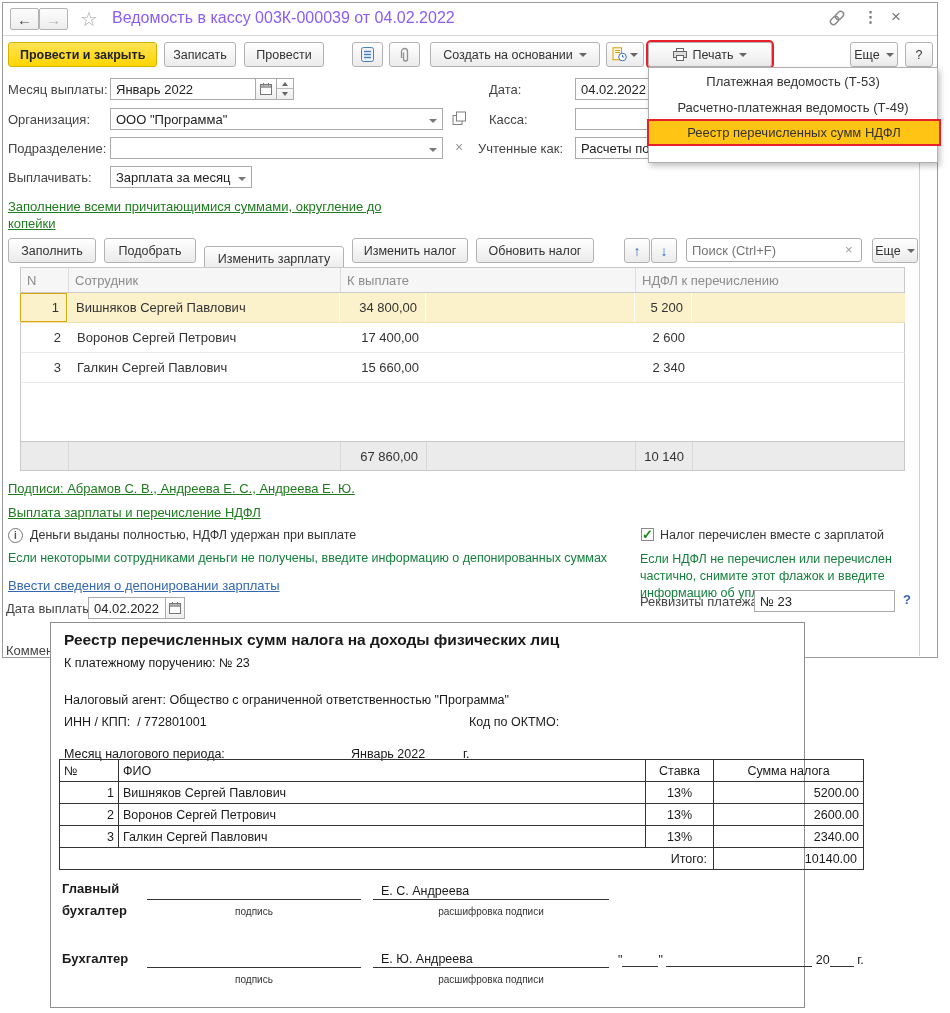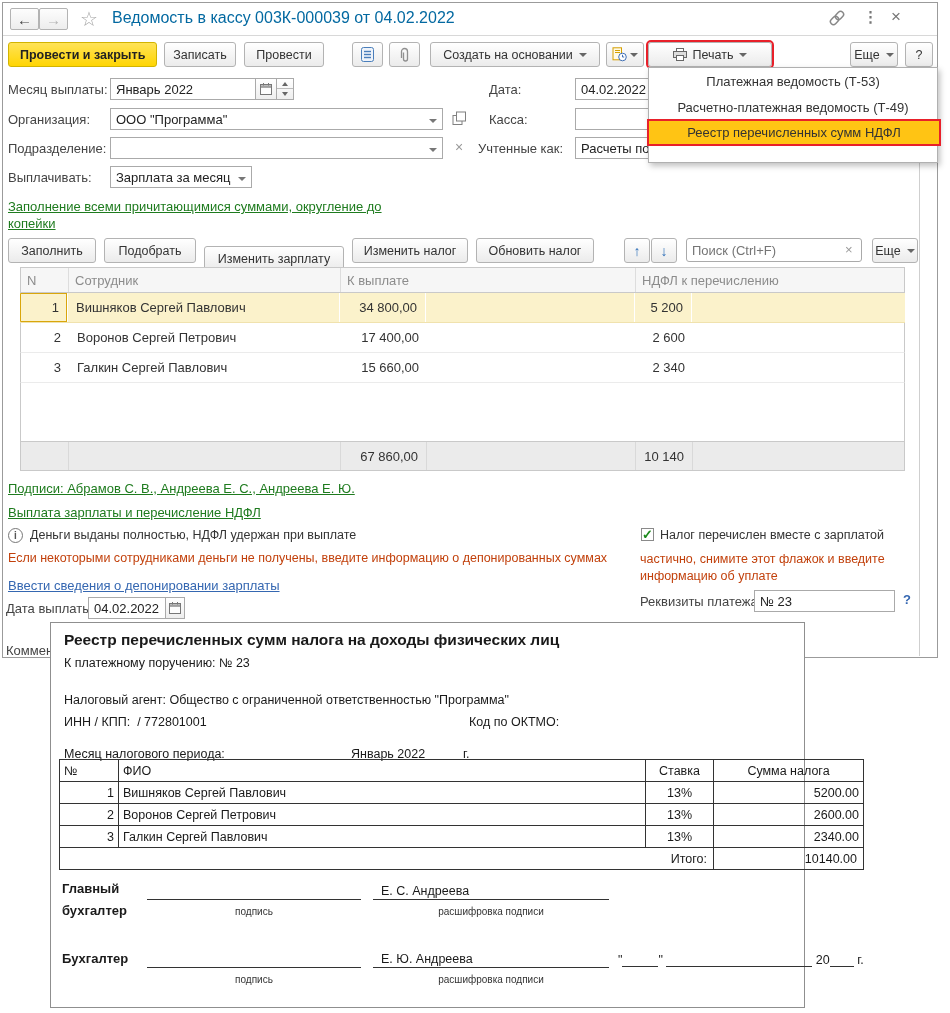--- a/index.html
+++ b/index.html
@@ -8,21 +8,21 @@
           font-size: 13px; color: #333; }
   .abs { position: absolute; }
 
   
   .win-border { border: 1px solid #9b9b9b; background: #fff; }
   .titlebar-sep { border-bottom: 1px solid #d8d8d8; }
   .navbtn { width: 29px; height: 22px; border: 1px solid #b3b3b3; border-radius: 2px;
             background: linear-gradient(#fdfdfd,#ededed); display: flex; align-items: center;
             justify-content: center; font-size: 15px; color: #444; }
   .navbtn.disabled { color: #b5b5b5; }
-  .wtitle { font-size: 16px; color: #0369a1; white-space: nowrap; }
+  .wtitle { font-size: 16px; color: #8b5cf6; white-space: nowrap; }
   .witem { color: #777; font-size: 15px; cursor: default; }
 
   
   .btn { height: 25px; border: 1px solid #b3b3b3; border-radius: 3px;
          background: linear-gradient(#ffffff,#ebebeb); display: inline-flex; align-items: center;
          justify-content: center; padding: 0 11px; font-size: 12.5px; color: #333; white-space: nowrap; }
   .btn-primary { background: linear-gradient(#ffe357,#ffd503); border-color: #d2b400; font-weight: bold; color: #222; }
   .btn-icon { width: 31px; padding: 0; }
   .caret { width: 0; height: 0; border: 4px solid transparent; border-top: 4px solid #666;
            display: inline-block; margin-left: 6px; margin-top: 4px; }
@@ -31,21 +31,21 @@
   
   .field { height: 22px; border: 1px solid #aaa; background: #fff; display: flex;
            align-items: center; padding: 0 5px; font-size: 13px; color: #222; }
   input.field { font-family: "Liberation Sans", sans-serif; }
   .field .fcaret { margin-left: auto; width: 0; height: 0; border: 4px solid transparent; border-top: 4px solid #777; margin-top: 7px; }
   .sqbtn { width: 22px; height: 22px; border: 1px solid #aaa; background: linear-gradient(#fff,#eee);
            display: flex; align-items: center; justify-content: center; }
   .lbl { font-size: 13px; color: #444; white-space: nowrap; }
   .link-green { color: #1e7b1e; text-decoration: underline; font-size: 13px; white-space: nowrap; }
   .link-blue  { color: #3567b1; text-decoration: underline; font-size: 13px; white-space: nowrap; }
-  .hint { font-size: 12.5px; color: #c2410c; white-space: nowrap; }
+  .hint { font-size: 12.5px; color: #15803d; white-space: nowrap; }
   .qmark { color: #3567b1; font-weight: bold; font-size: 13px; }
 
   
   .tgrid { display: grid; align-items: center; }
   .thead { grid-template-columns: 48px 272px 295px 270px; background: #f6f6f6;
            border: 1px solid #c9c9c9; height: 26px; color: #8c8c8c; }
   .thead > div { padding-left: 6px; border-right: 1px solid #ddd; height: 100%; display: flex; align-items: center; }
   .thead > div:last-child { border-right: none; }
   .trow { grid-template-columns: 48px 272px 86px 209px 57px 213px; height: 30px; background: #fff;
           border-bottom: 1px solid #ebebeb; }
@@ -310,20 +310,21 @@
   <div class="abs infoicon" style="left:8px;top:528px;">
       <span>i</span>
     </div>
   <div class="abs hint" style="left:30px;top:528px;color:#333;">Деньги выданы полностью, НДФЛ удержан при выплате</div>
   <div class="abs checkbox" style="left:641px;top:528px;">
       <span>✓</span>
     </div>
   <div class="abs hint" style="left:660px;top:528px;color:#333;">Налог перечислен вместе с зарплатой</div>
   <div class="abs hint" style="left:8px;top:551px;">Если некоторыми сотрудниками деньги не получены, введите информацию о депонированных суммах</div>
   <div class="abs" style="left:640px;top:551px;line-height:17px;">
+    <div class="hint">Если НДФЛ не перечислен или перечислен</div>
     <div class="hint">частично, снимите этот флажок и введите</div>
     <div class="hint">информацию об уплате</div>
   </div>
   <div class="abs link-blue" style="left:8px;top:578px;">Ввести сведения о депонировании зарплаты</div>
 
   <div class="abs lbl" style="left:640px;top:594px;">Реквизиты платежа:</div>
   <input class="abs field" style="left: 754px; top: 590px; width: 141px;" value="№ 23">
   <div class="abs qmark" style="left:903px;top:592px;">?</div>
 
   <div class="abs lbl" style="left:6px;top:601px;">Дата выплаты:</div>

